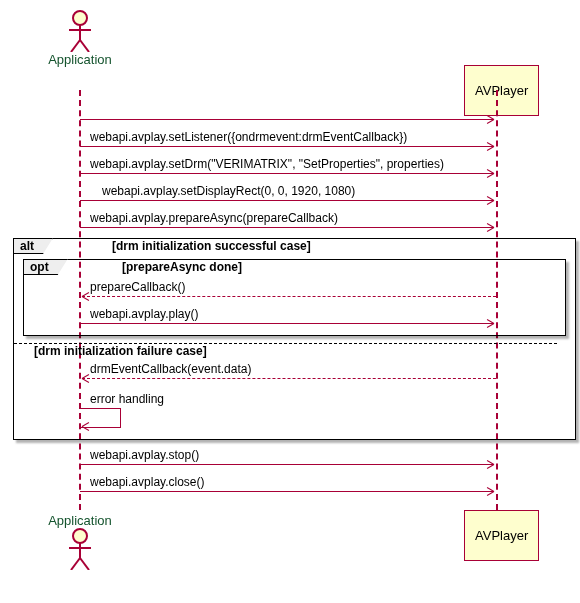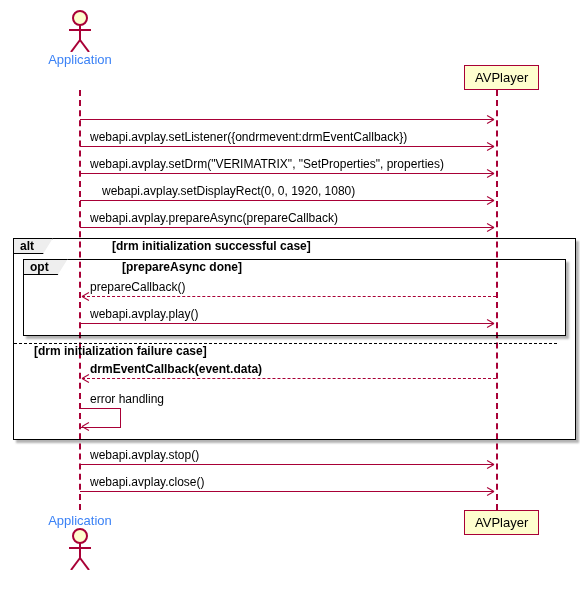--- a/index.html
+++ b/index.html
@@ -25,27 +25,27 @@
     stroke-width: 2;
     fill: none;
   }
   .stick-head {
     stroke: #a80036;
     stroke-width: 2;
     fill: #fefece;
   }
   .actor-label {
     font-size: 13px;
-    color: #3b82f6;
+    color: #14532d;
   }
   .participant-box {
     position: absolute;
     background: #fefece;
     border: 1.5px solid #a80036;
-    padding: 4px 10px;
+    padding: 17px 10px;
     font-size: 13px;
     color: #000;
   }
   .lifeline {
     position: absolute;
     border-left: 2px dashed #a80036;
     width: 0;
   }
   .msg {
     position: absolute;
@@ -197,21 +197,21 @@
   <div class="arrow-line dashed" style="left:72px; top:286px; width:414px;"></div>
   <div class="arrow-head left-open" style="left:72px; top:286px;"></div>
 
   <div class="msg" style="left:80px; top:297px;">webapi.avplay.play()</div>
   <div class="arrow-line" style="left:70px; top:313px; width:414px;"></div>
   <div class="arrow-head right-open" style="left:484px; top:313px;"></div>
 
   <div class="frag-divider" style="left:4px; top:333px; width:543px;"></div>
   <div class="frag-cond" style="left:10px; top:334px;">[drm initialization failure case]</div>
 
-  <div class="msg" style="left:80px; top:352px;font-weight:bold;">drmEventCallback(event.data)</div>
+  <div class="msg" style="left:80px; top:352px;">drmEventCallback(event.data)</div>
   <div class="arrow-line dashed" style="left:72px; top:368px; width:414px;"></div>
   <div class="arrow-head left-open" style="left:72px; top:368px;"></div>
 
   <div class="msg" style="left:80px; top:382px;">error handling</div>
   <div class="self-loop" style="left:70px; top:398px;"></div>
   <div class="arrow-head left-open" style="left:72px; top:416px;"></div>
 
   <div class="msg" style="left:80px; top:438px;">webapi.avplay.stop()</div>
   <div class="arrow-line" style="left:70px; top:454px; width:414px;"></div>
   <div class="arrow-head right-open" style="left:484px; top:454px;"></div>

